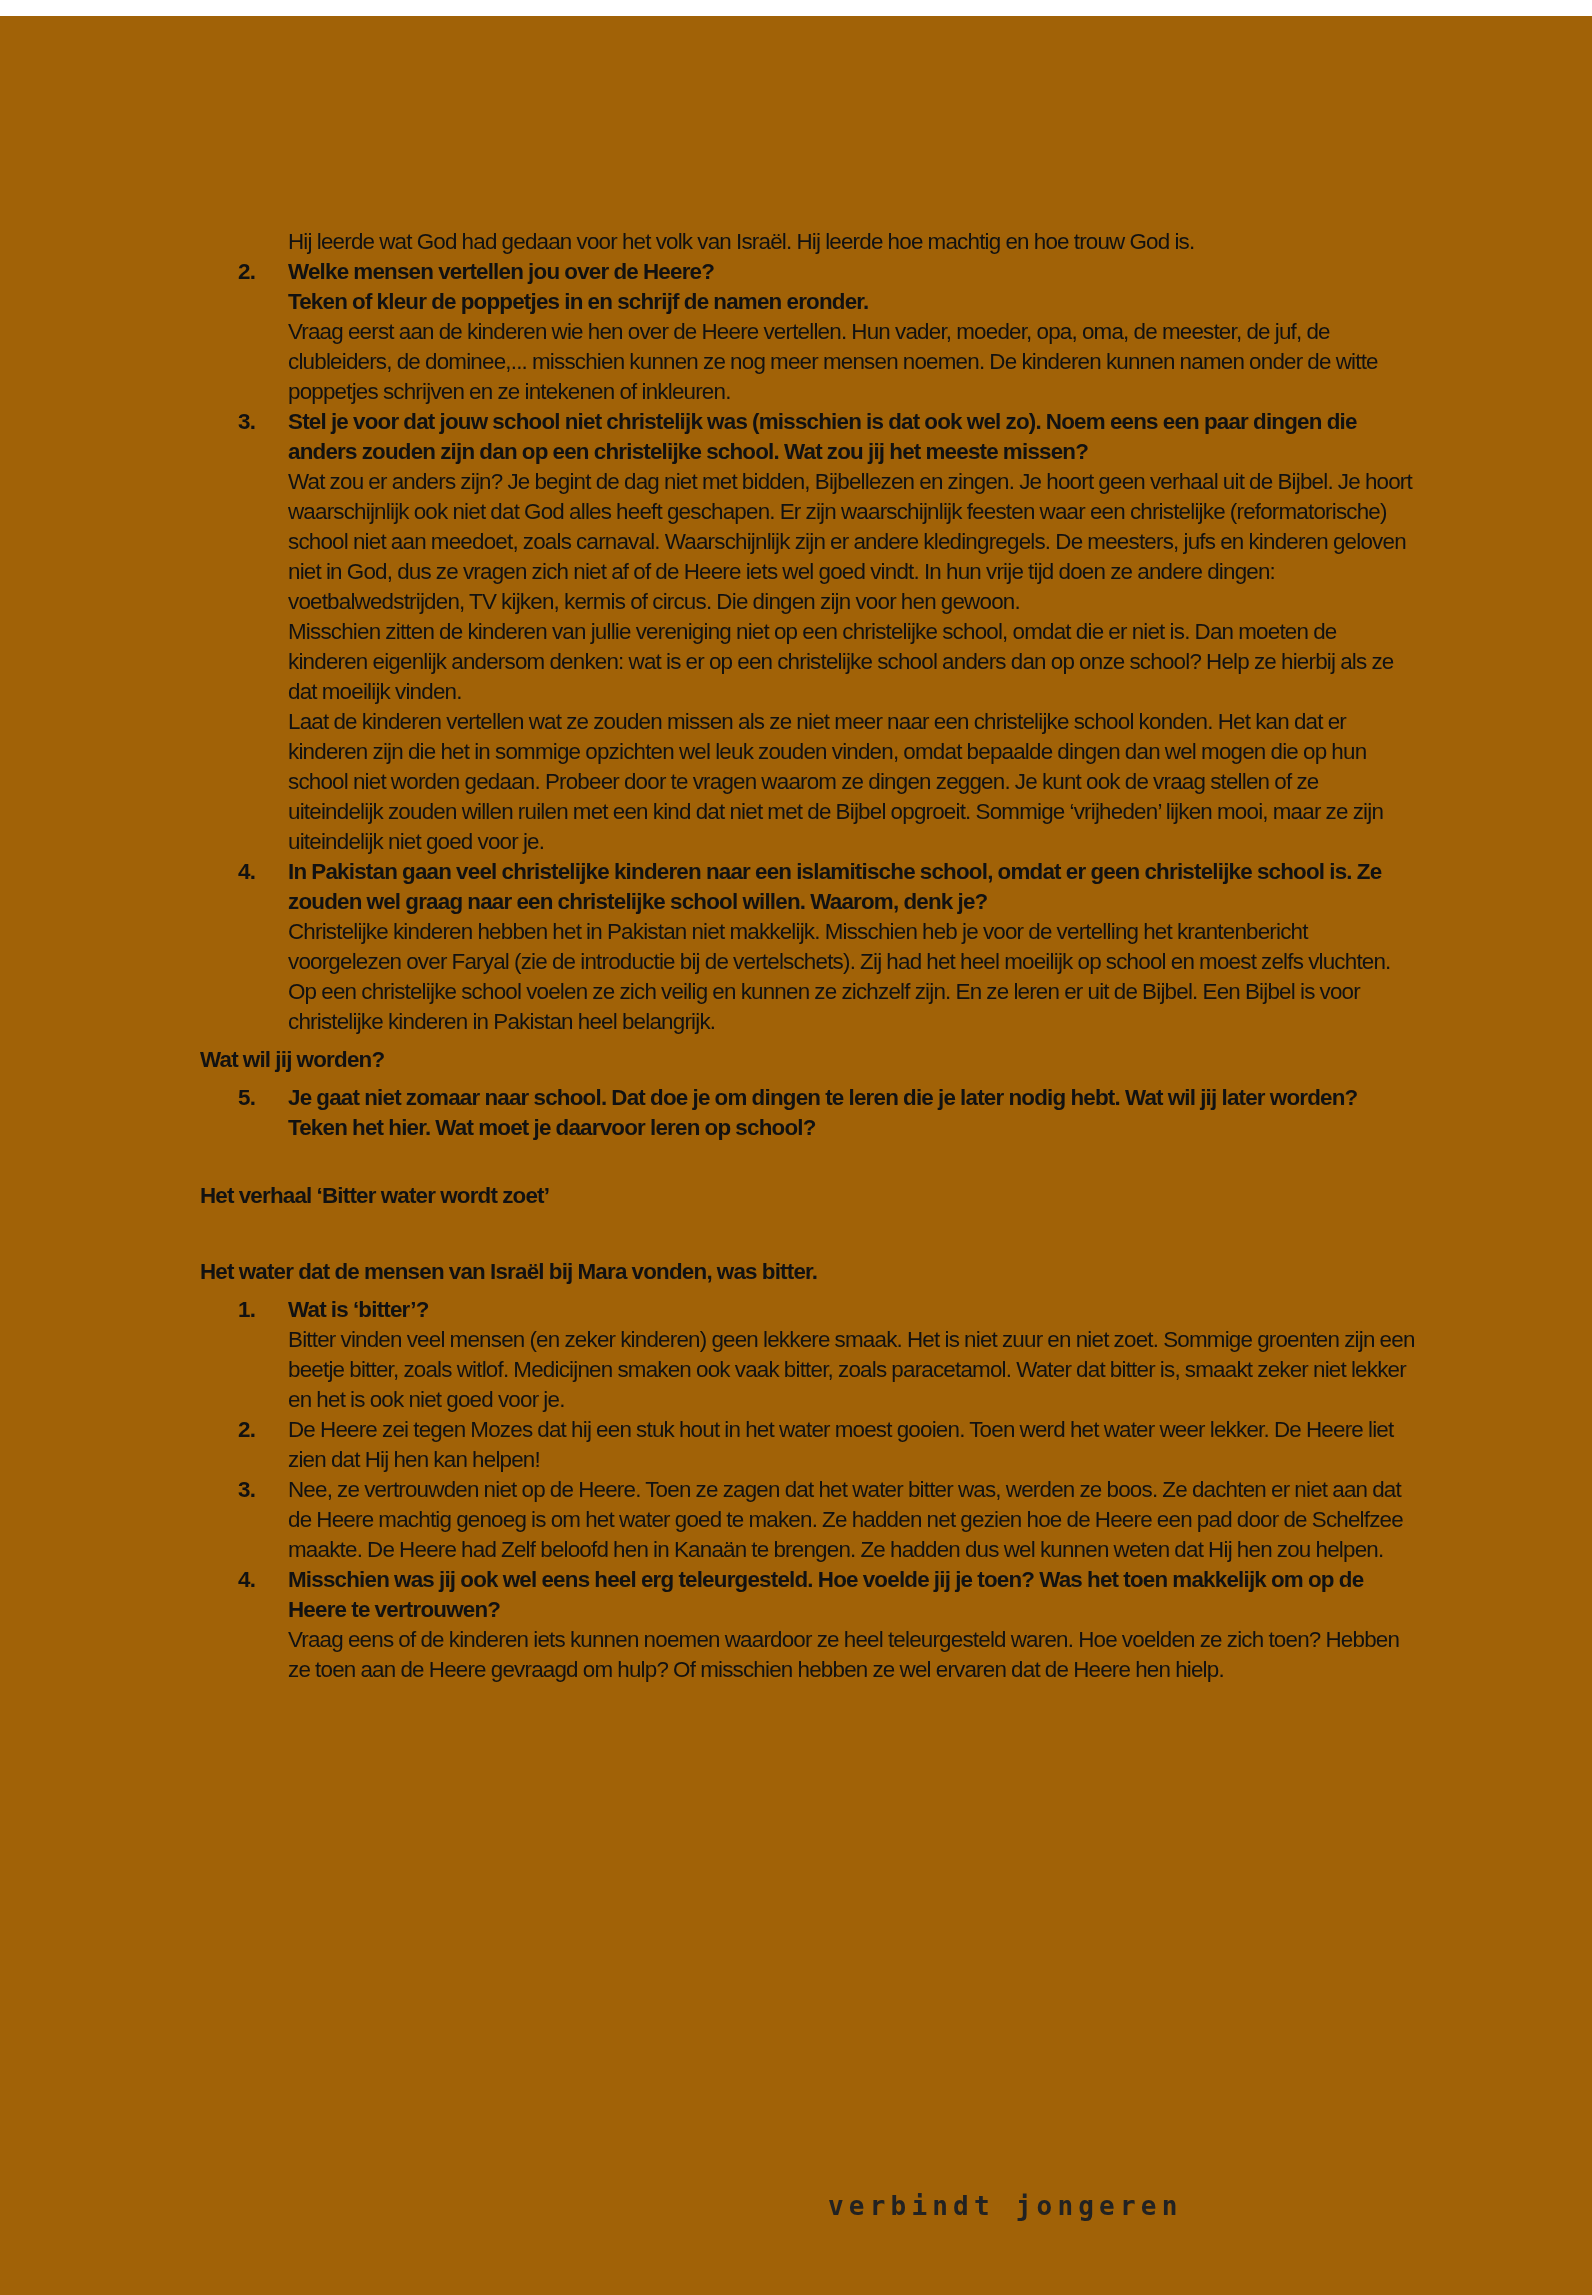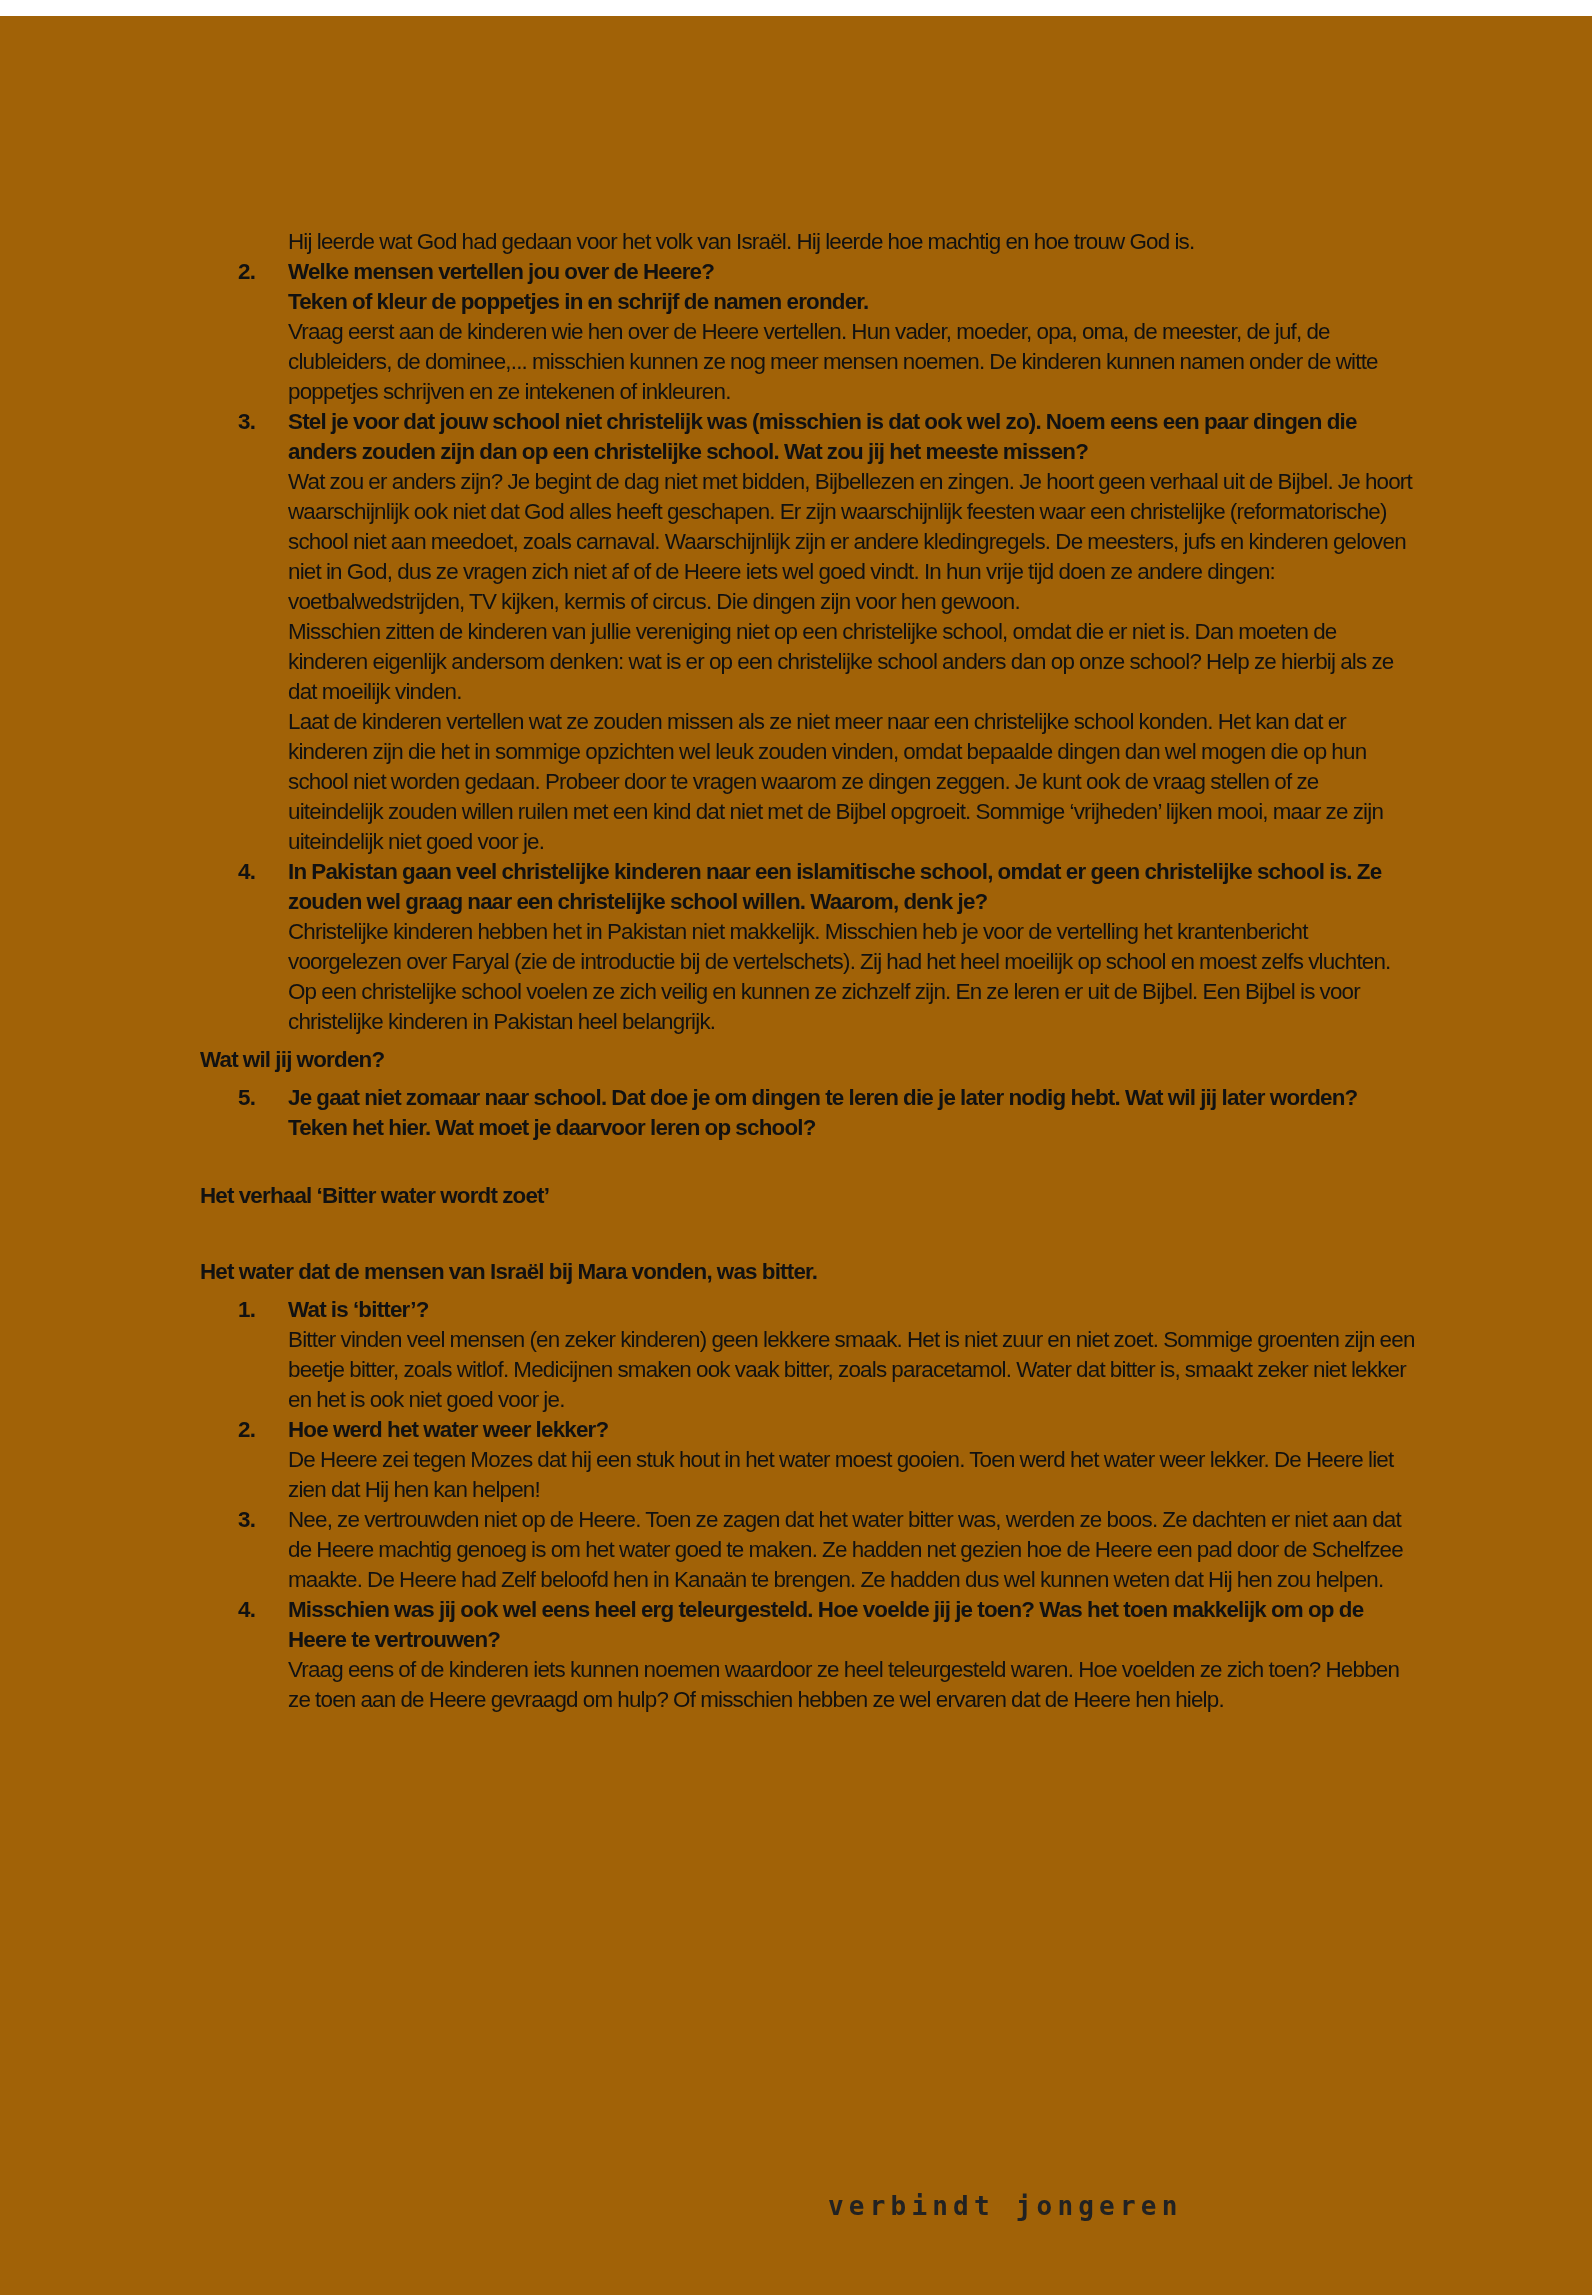--- a/index.html
+++ b/index.html
@@ -65,21 +65,20 @@
     <p class="heading">Het water dat de mensen van Israël bij Mara vonden, was bitter.</p>
 
     <div class="item">
       <span class="num">1.</span>
       <p class="p b">Wat is ‘bitter’?</p>
       <p class="p">Bitter vinden veel mensen (en zeker kinderen) geen lekkere smaak. Het is niet zuur en niet zoet. Sommige groenten zijn een beetje bitter, zoals witlof. Medicijnen smaken ook vaak bitter, zoals paracetamol. Water dat bitter is, smaakt zeker niet lekker en het is ook niet goed voor je.</p>
     </div>
 
     <div class="item">
       <span class="num">2.</span>
-      <p class="p b">Hoe werd het water weer lekker?</p>
       <p class="p">De Heere zei tegen Mozes dat hij een stuk hout in het water moest gooien. Toen werd het water weer lekker. De Heere liet zien dat Hij hen kan helpen!</p>
     </div>
 
     <div class="item">
       <span class="num">3.</span>
       <p class="p">Nee, ze vertrouwden niet op de Heere. Toen ze zagen dat het water bitter was, werden ze boos. Ze dachten er niet aan dat de Heere machtig genoeg is om het water goed te maken. Ze hadden net gezien hoe de Heere een pad door de Schelfzee maakte. De Heere had Zelf beloofd hen in Kanaän te brengen. Ze hadden dus wel kunnen weten dat Hij hen zou helpen.</p>
     </div>
 
     <div class="item">
       <span class="num">4.</span>

